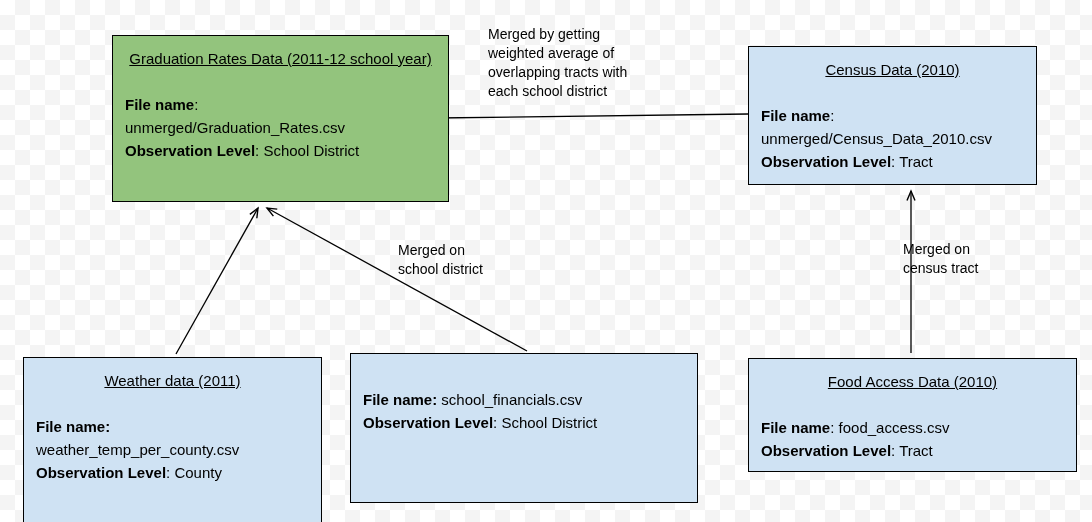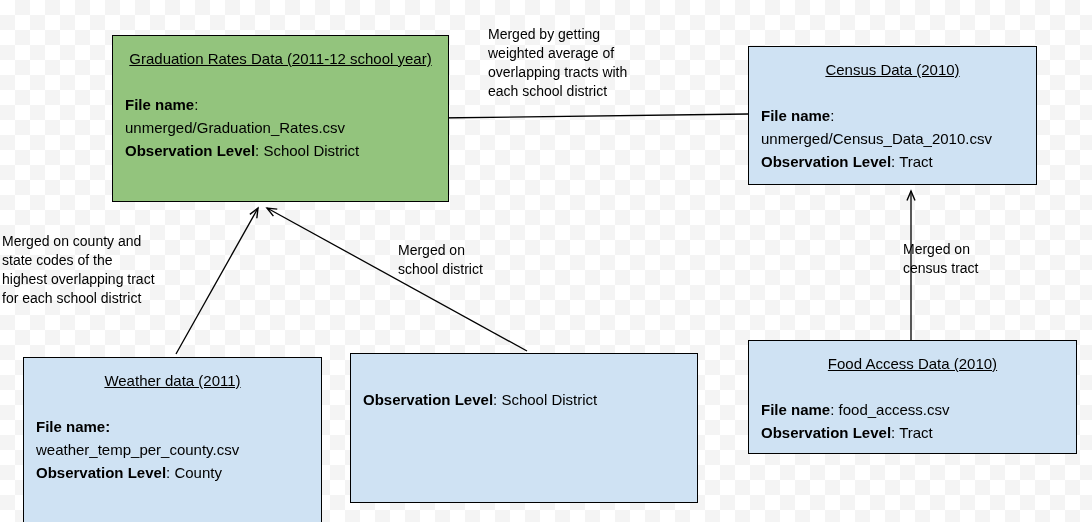--- a/index.html
+++ b/index.html
@@ -84,38 +84,35 @@
     <div class="node-title">Weather data (2011)</div>
     <div class="node-body">
       <div><b>File name:</b><span></span></div>
       <div>weather_temp_per_county.csv</div>
       <div><b>Observation Level</b><span>: </span><span>County</span></div>
     </div>
   </div>
 
   <div class="node" style="left:350px;top:353px;width:348px;height:150px;">
     <div class="node-body">
+      <div><b>File name:</b><span> </span><span>school_financials.csv</span></div>
       <div><b>Observation Level</b><span>: </span><span>School District</span></div>
     </div>
   </div>
 
-  <div class="node" style="left:748px;top:340px;width:329px;height:114px;">
+  <div class="node" style="left:748px;top:358px;width:329px;height:114px;">
     <div class="node-title">Food Access Data (2010)</div>
     <div class="node-body">
       <div><b>File name</b><span>: </span><span>food_access.csv</span></div>
       <div><b>Observation Level</b><span>: </span><span>Tract</span></div>
     </div>
   </div>
 
   <div class="edge-label" style="left:488px;top:25px;width:210px;">Merged by getting
 weighted average of
 overlapping tracts with
 each school district</div>
-  <div class="edge-label" style="left:2px;top:232px;width:200px;">Merged on county and
-state codes of the
-highest overlapping tract
-for each school district</div>
   <div class="edge-label" style="left:398px;top:241px;width:130px;">Merged on
 school district</div>
   <div class="edge-label" style="left:903px;top:240px;width:120px;">Merged on
 census tract</div>
 
 </div>
 
 </body></html>

